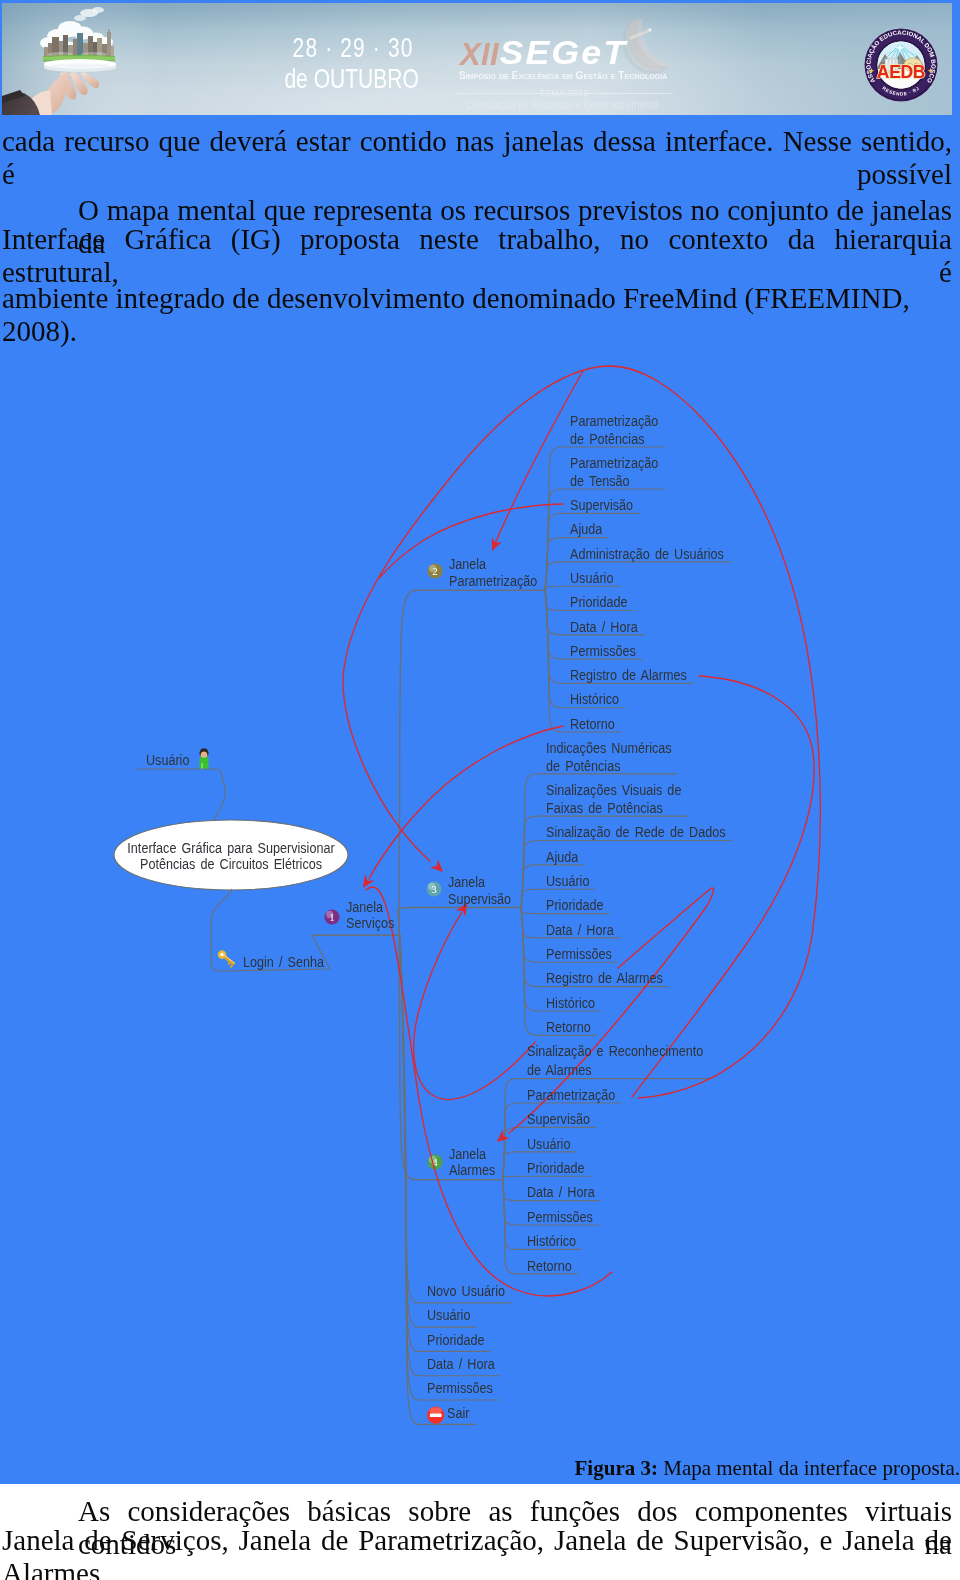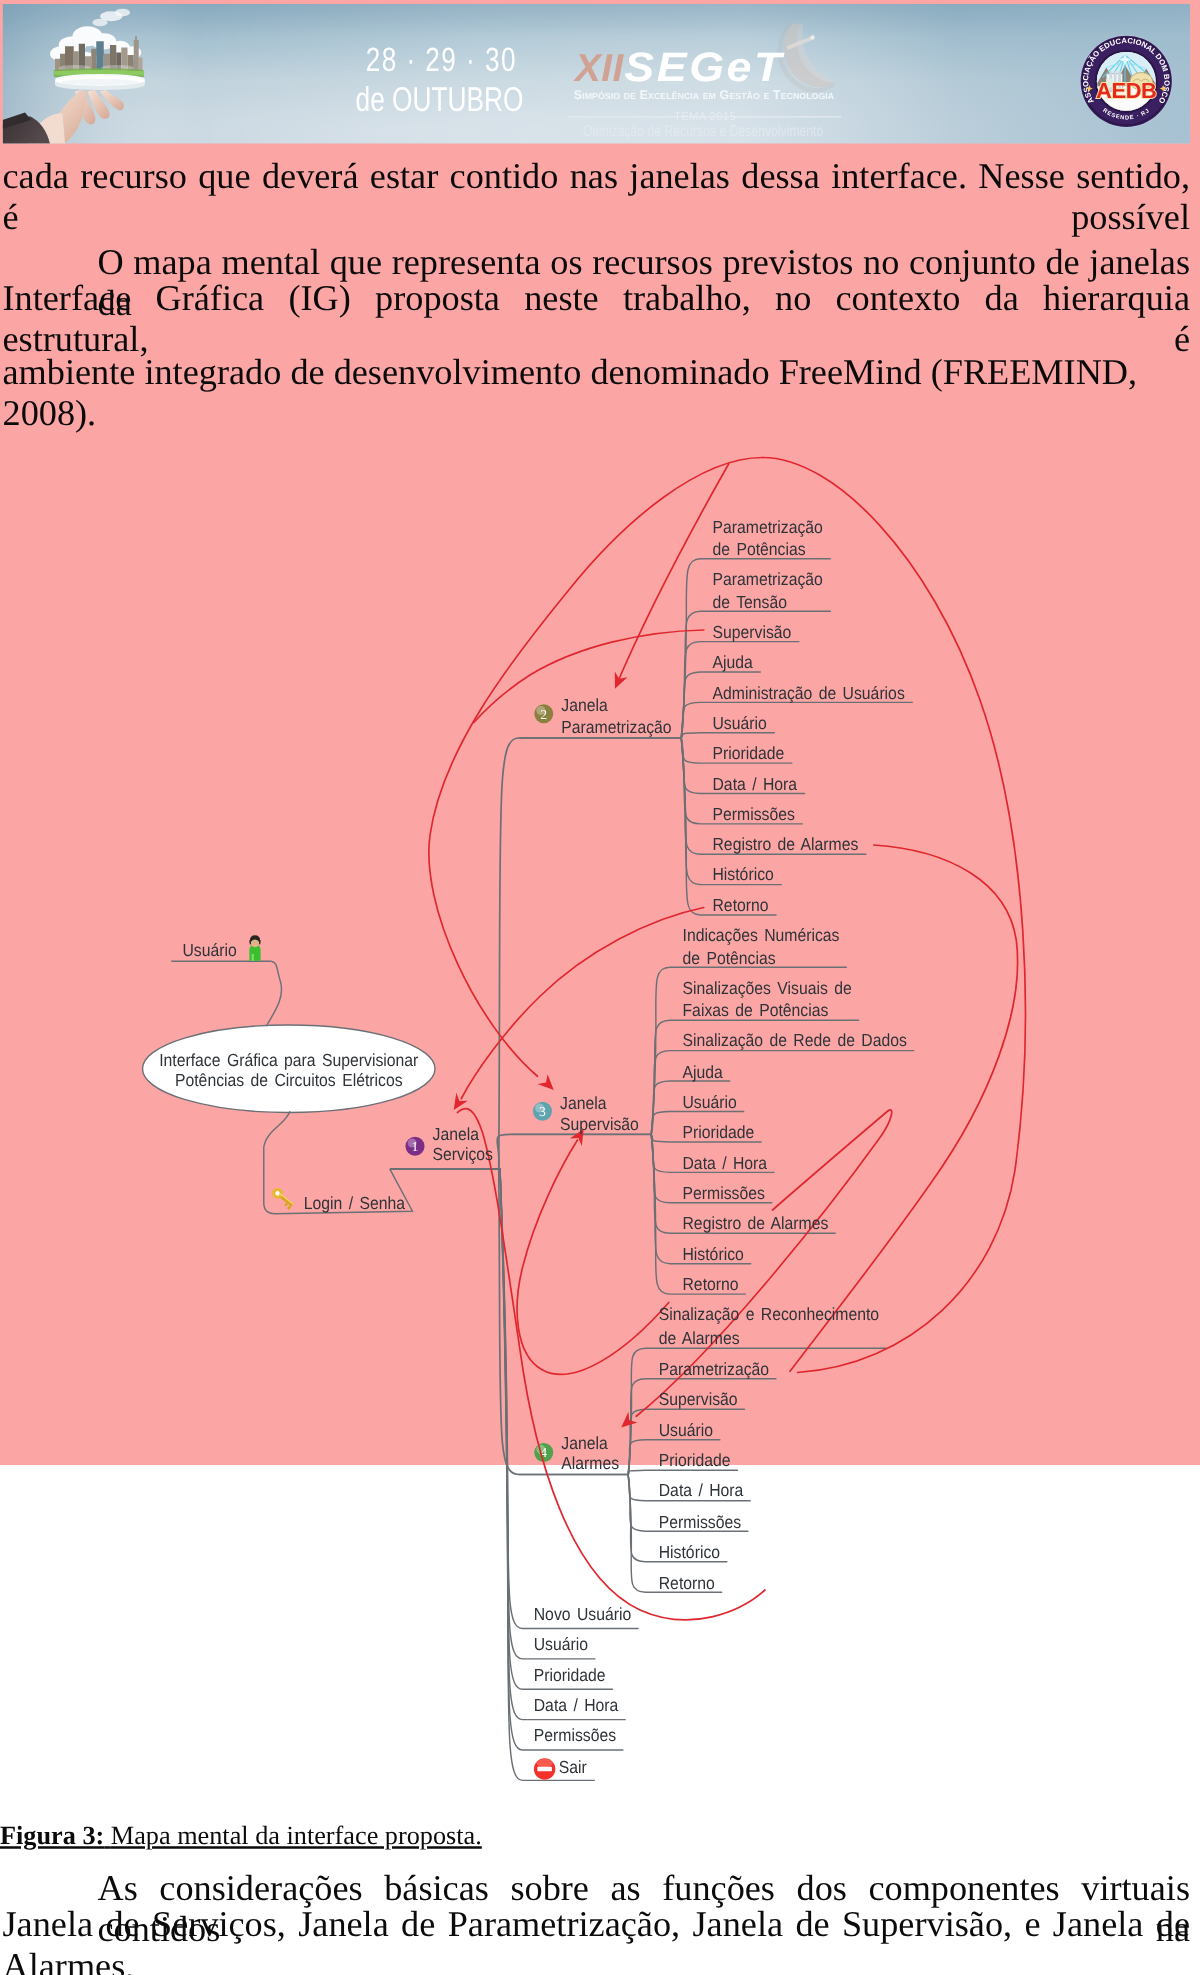--- a/index.html
+++ b/index.html
@@ -1,18 +1,18 @@
 <!DOCTYPE html>
 <html><head>
 <meta charset="utf-8">
 <title>XII SEGeT - Mapa mental da interface proposta</title>
 <style>
   html,body{margin:0;padding:0;background:#fff;}
   body{width:960px;height:1580px;font-family:"Liberation Serif",serif;overflow:hidden;}
-  .page{position:relative;width:960px;height:1172px;background:#fca5a5;}
+  .page{position:relative;width:960px;height:1484px;background:#3b82f6;}
 
   
   .banner{position:absolute;left:2px;top:3px;width:950px;height:112px;overflow:hidden;}
 
   
   .txt{position:absolute;font-size:29px;color:#0b0b0b;white-space:nowrap;}
   .just{text-align:justify;text-align-last:justify;white-space:normal;}
   .left{text-align:left;text-align-last:left;white-space:normal;}
 
   
@@ -378,21 +378,21 @@
         <div class="mtxt" style="left: 448px; top: 891.5px;">Supervisão</div>
         <div class="mtxt" style="left: 448.5px; top: 1147px;">Janela</div>
         <div class="mtxt" style="left: 448.5px; top: 1163px;">Alarmes</div>
         <div class="mtxt c" style="left: 231px; top: 841px;">Interface Gráfica para Supervisionar</div>
         <div class="mtxt c" style="left: 231px; top: 857px;">Potências de Circuitos Elétricos</div>
         <div class="mtxt" style="left: 146px; top: 753px;">Usuário</div>
         <div class="mtxt" style="left: 243px; top: 955px;">Login / Senha</div>
       </div>
   </div>
 
-  <div style="position:absolute;left:0;top:1456px;width:960px;text-align:left;font-size:21px;color:#0b0b0b;text-decoration:underline;">
+  <div style="position:absolute;left:0;top:1456px;width:960px;text-align:right;font-size:21px;color:#0b0b0b;">
     <b>Figura 3:</b>
     <span>Mapa mental da interface proposta.</span>
   </div>
 
   <div class="txt just" style="left:2px;top:1524px;width:950px;">Janela de Serviços, Janela de Parametrização, Janela de Supervisão, e Janela de Alarmes,</div>
   <div class="txt just" style="left:78px;top:1495px;width:874px;">As considerações básicas sobre as funções dos componentes virtuais contidos na</div>
 
 </div>
 
 </body></html>

